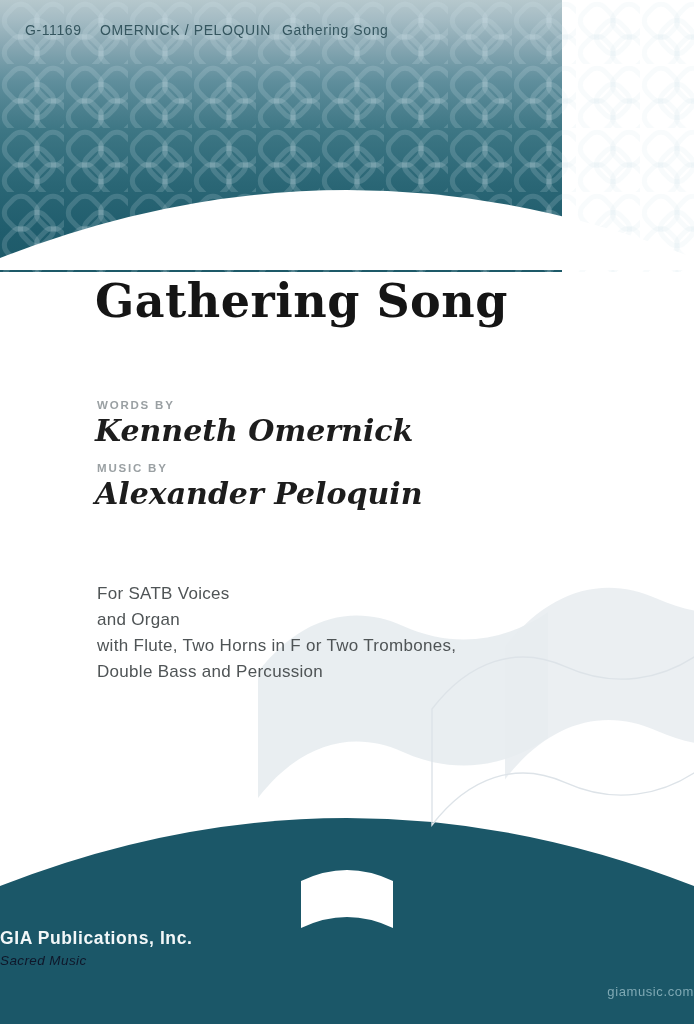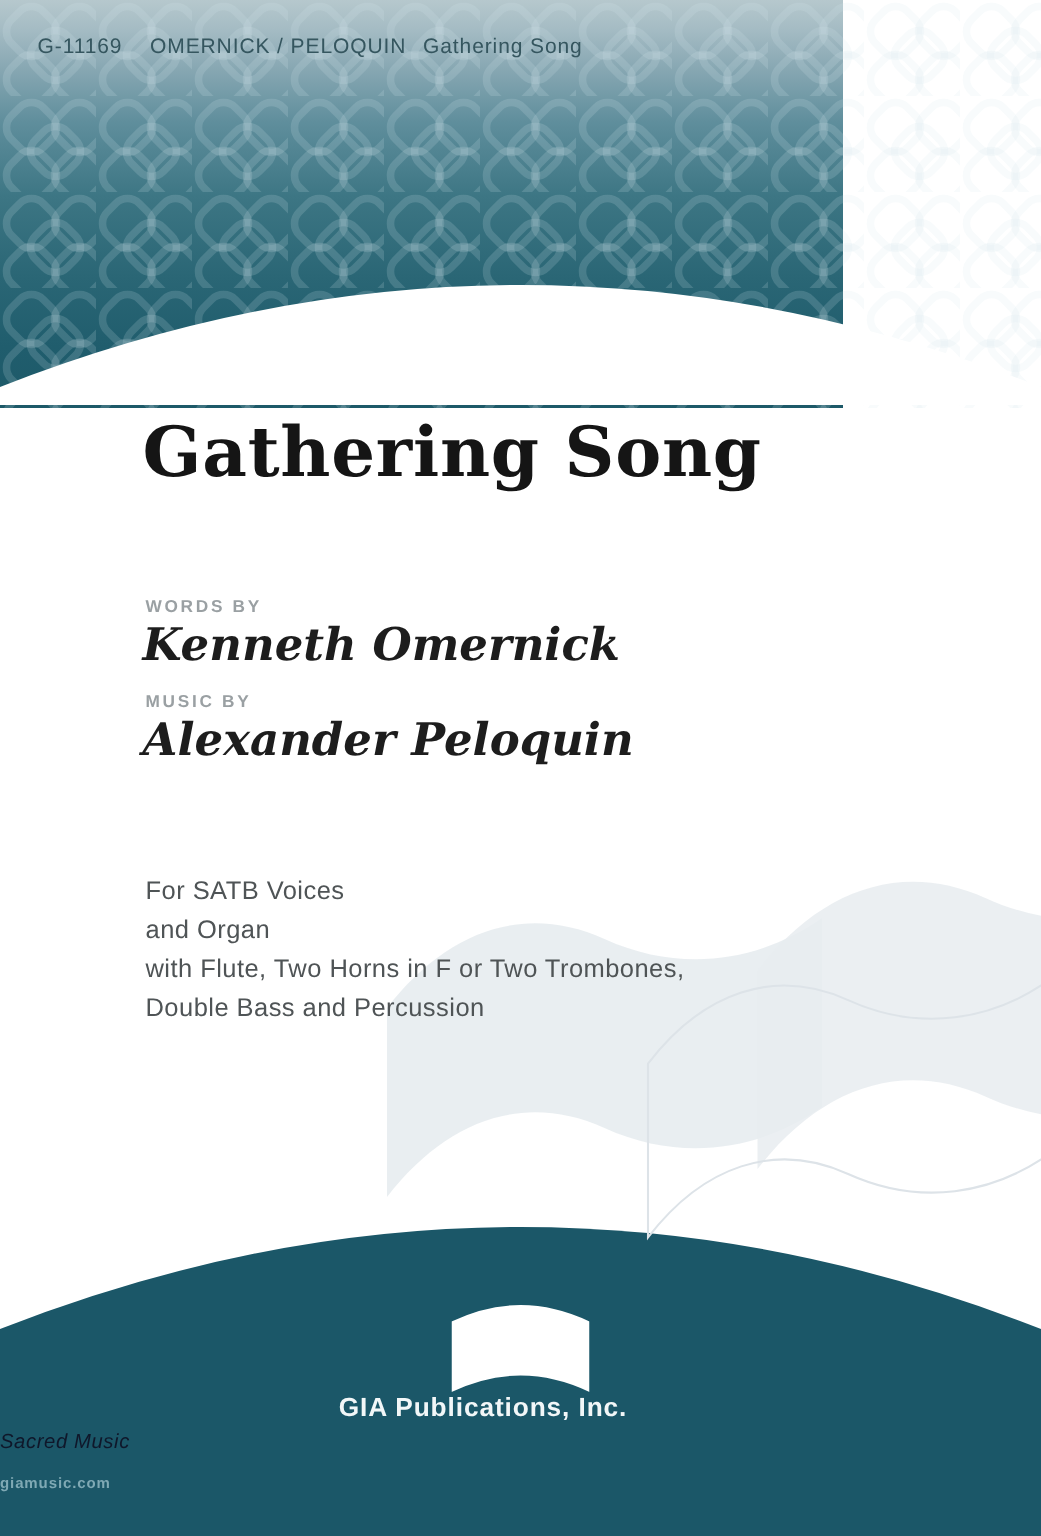--- a/index.html
+++ b/index.html
@@ -62,30 +62,30 @@
     position:absolute;left:97px;top:581px;
     font-size:17px;line-height:26px;color:#4f5456;letter-spacing:.3px;
   }
   
   .gia-logo{position:absolute;left:301px;top:864px;width:92px;height:80px;display:block;z-index:3;}
   .gia-logo-text{
     position:absolute;left:0;top:884px;width:694px;text-align:center;z-index:4;
     font-family:"DejaVu Serif", serif;font-weight:700;font-size:29px;color:#1d5b6c;
   }
   .publisher-name{
-    position:absolute;left:0;top:928px;width:644px;text-align:center;z-index:4;
+    position:absolute;left:0;top:928px;width:644px;text-align:left;z-index:4;
     font-size:17.5px;font-weight:600;color:#f2f7f8;letter-spacing:.6px;
   }
   .publisher-tagline{
     position:absolute;left:0;top:953px;width:694px;text-align:left;z-index:4;
     font-size:13.5px;font-style:italic;color:#0f172a;letter-spacing:.4px;
   }
   .website-url{
-    position:absolute;left:0;top:984px;width:694px;text-align:left;z-index:4;
-    font-size:10px;color:#7fa9b4;letter-spacing:.6px;font-weight:bold;
+    position:absolute;left:0;top:984px;width:694px;text-align:right;z-index:4;
+    font-size:13px;color:#7fa9b4;letter-spacing:.6px;
   }
 </style>
 </head>
 <body>
 
 <div class="page">
 
   <div class="header-bg">
     <svg class="weave-svg" viewBox="0 0 694 272" xmlns="http://www.w3.org/2000/svg">
       <defs>

